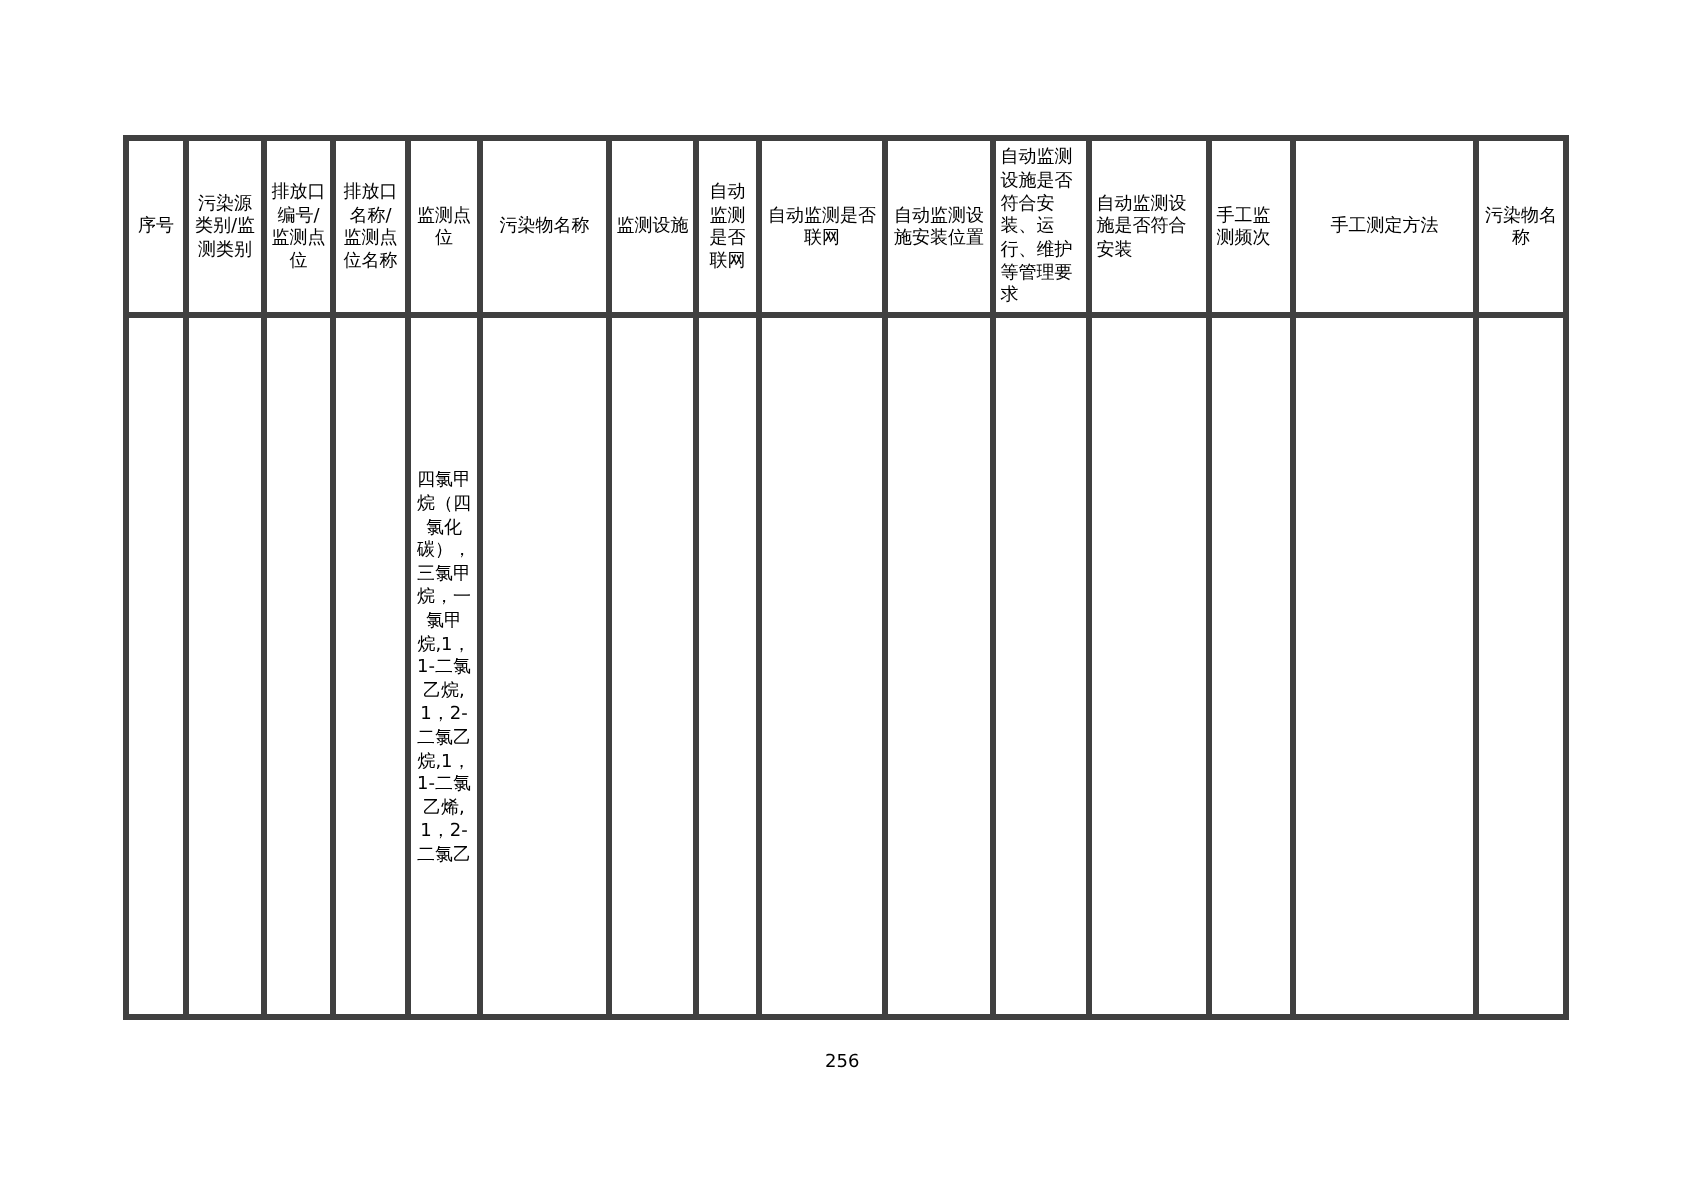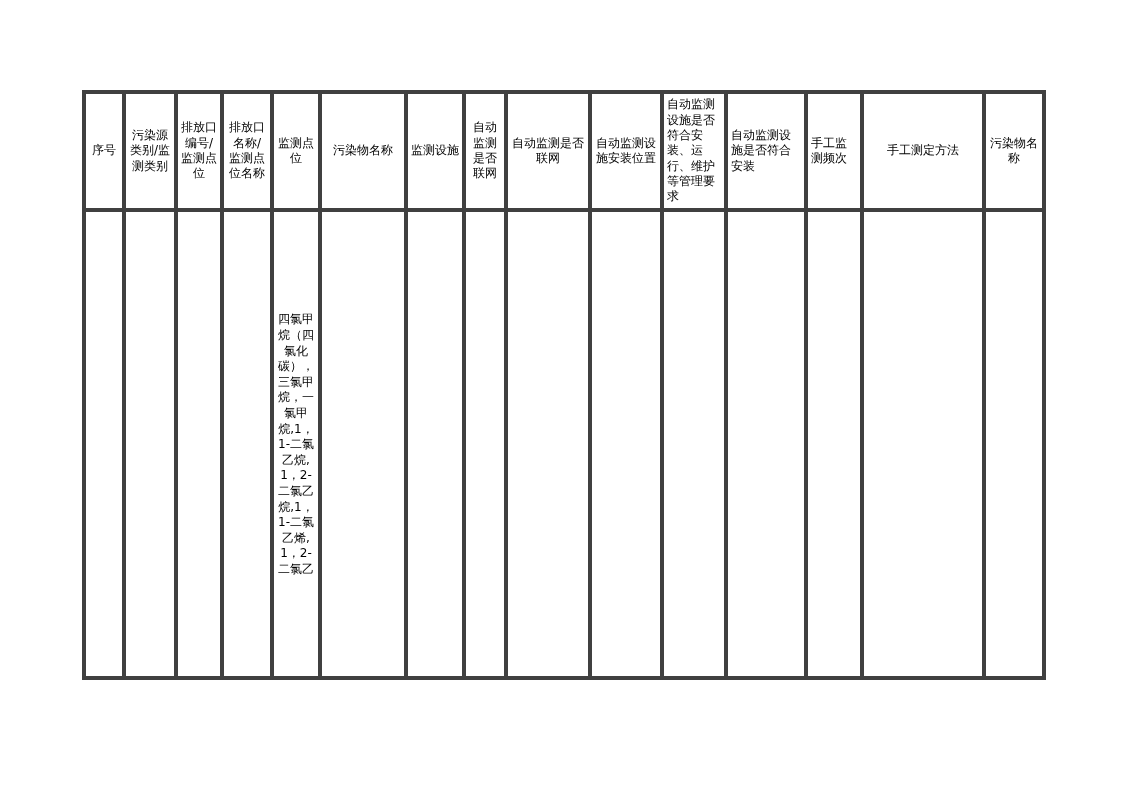--- a/index.html
+++ b/index.html
@@ -151,14 +151,15 @@
           <td></td>
           <td></td>
           <td></td>
           <td></td>
           <td></td>
         </tr>
       </tbody>
     </table>
   </div>
 
+  <div class="page-number">256</div>
 
 </div>
 
 </body></html>

